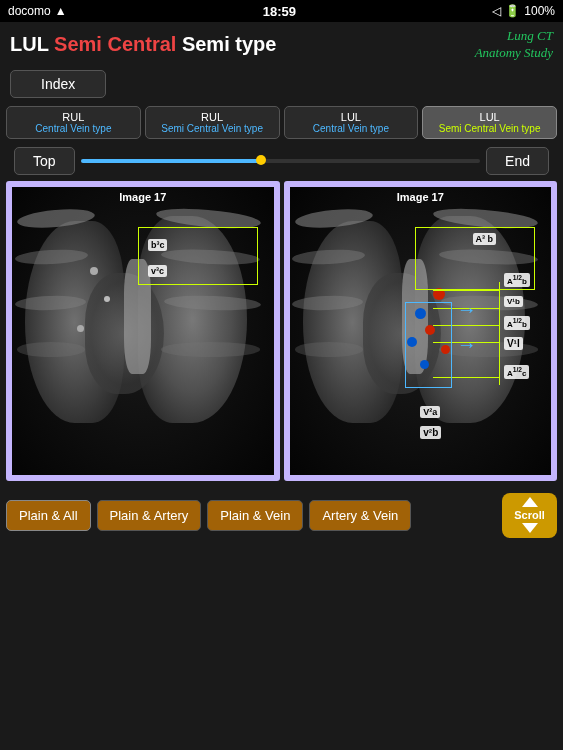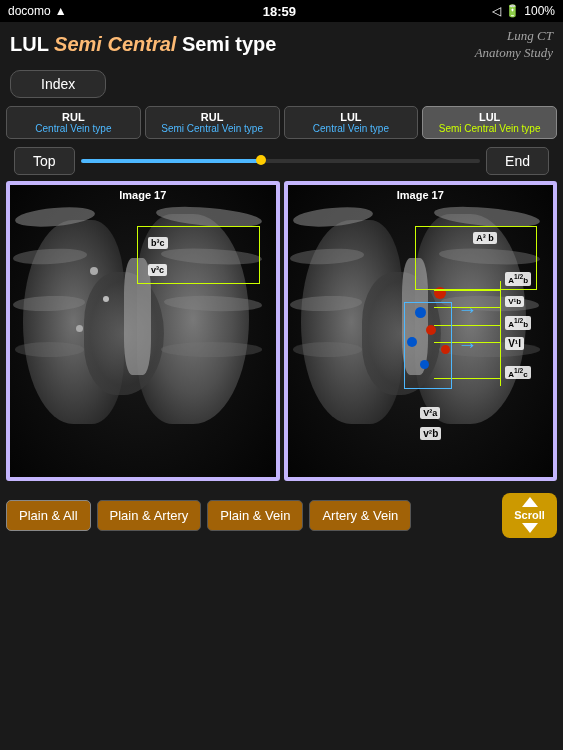--- a/index.html
+++ b/index.html
@@ -34,43 +34,42 @@
       display: flex;
       align-items: center;
       justify-content: space-between;
     }
     #page-title {
       font-size: 20px;
       font-weight: bold;
       color: #fff;
     }
     #page-title .highlight {
-      color: #fdba74;
-      font-style: italic;
+      color: #ef4444;
     }
     #brand-logo {
       font-family: Georgia, serif;
       font-size: 13px;
-      color: #a3a3a3;
+      color: #22c55e;
       text-align: right;
       line-height: 1.3;
       font-style: italic;
     }
 
     
     #index-section {
       padding: 4px 10px;
     }
     #index-button {
       background: #2a2a2a;
       border: 1.5px solid #555;
       color: #fff;
       padding: 5px 30px;
       font-size: 14px;
-      border-radius: 10px;
+      border-radius: 5px;
       cursor: pointer;
     }
 
     
     #nav-tabs {
       display: flex;
       padding: 4px 6px;
       gap: 4px;
     }
     .nav-tab {
@@ -79,21 +78,21 @@
       border: 1.5px solid #555;
       border-radius: 5px;
       padding: 4px 4px;
       text-align: center;
       cursor: pointer;
       font-size: 11px;
     }
     .nav-tab .tab-top {
       color: #fff;
       font-size: 11px;
-      font-weight: bold;
+      font-weight: normal;
     }
     .nav-tab .tab-bottom {
       color: #4db8ff;
       font-size: 10px;
     }
     .nav-tab.active {
       background: #555;
       border-color: #888;
     }
     .nav-tab.active .tab-bottom {
@@ -146,21 +145,21 @@
     
     #main-images {
       display: flex;
       padding: 0 6px;
       gap: 4px;
       margin-top: 2px;
     }
     .image-panel {
       flex: 1;
       background: #8b5cf6;
-      border: 4px solid #c4b5fd;
+      border: 6px solid #c4b5fd;
       border-radius: 3px;
       position: relative;
       height: 300px;
       overflow: hidden;
     }
     .image-label {
       position: absolute;
       top: 4px;
       left: 50%;
       transform: translateX(-50%);

